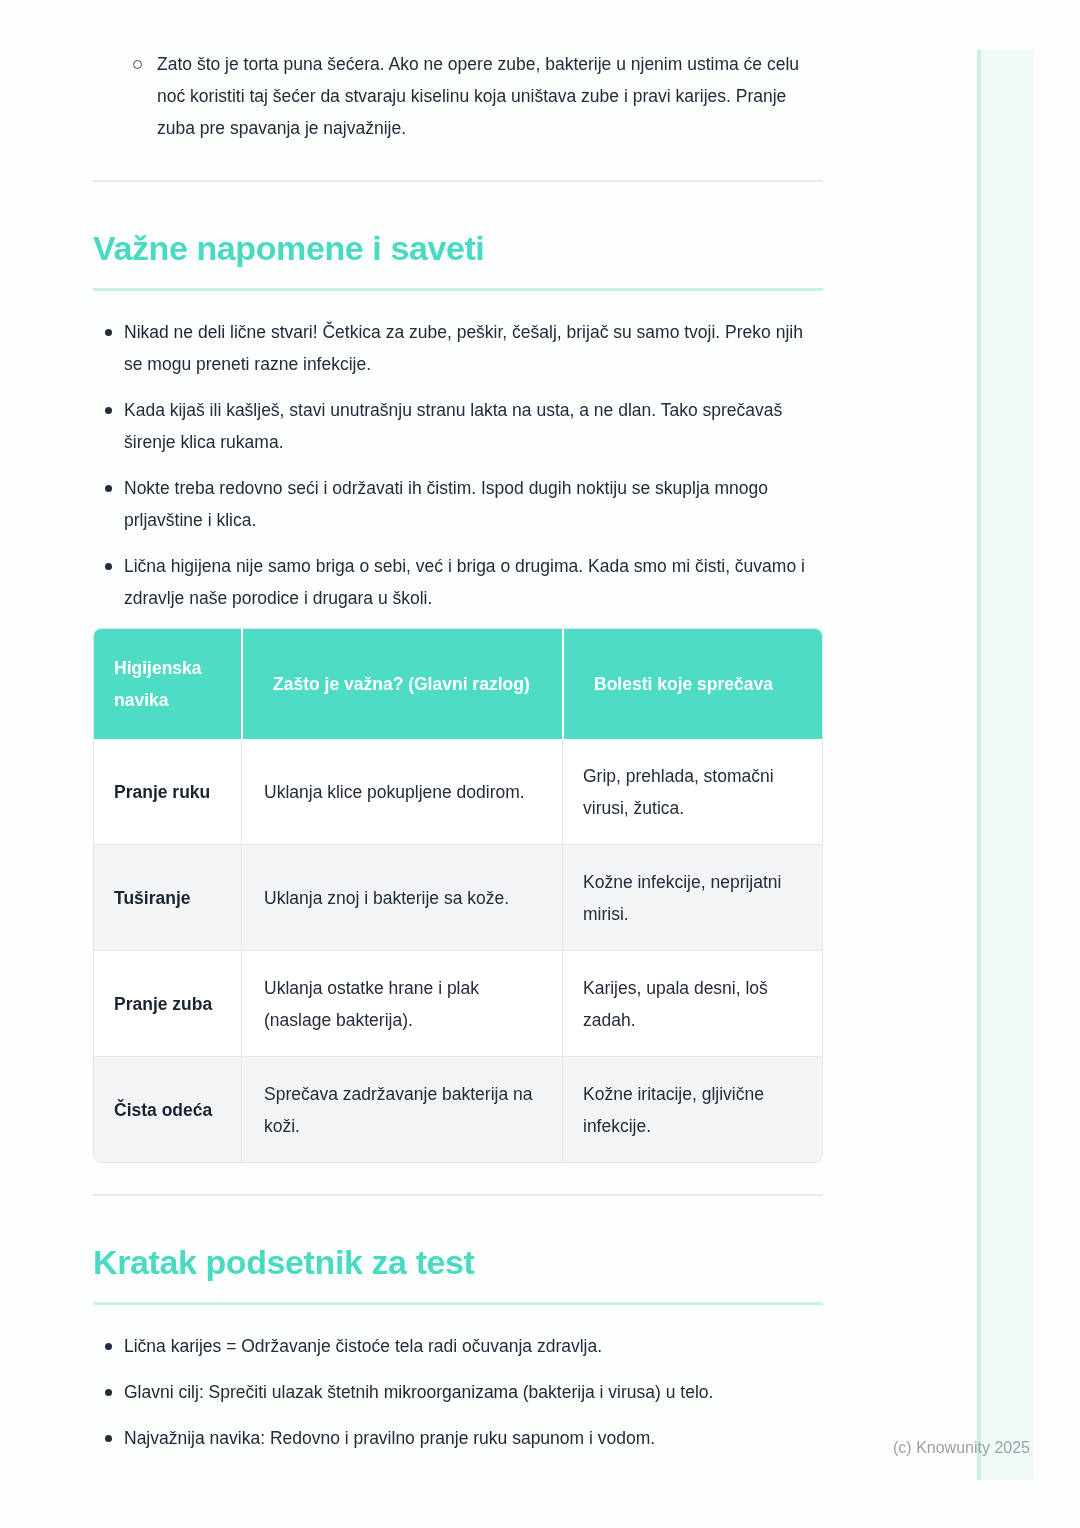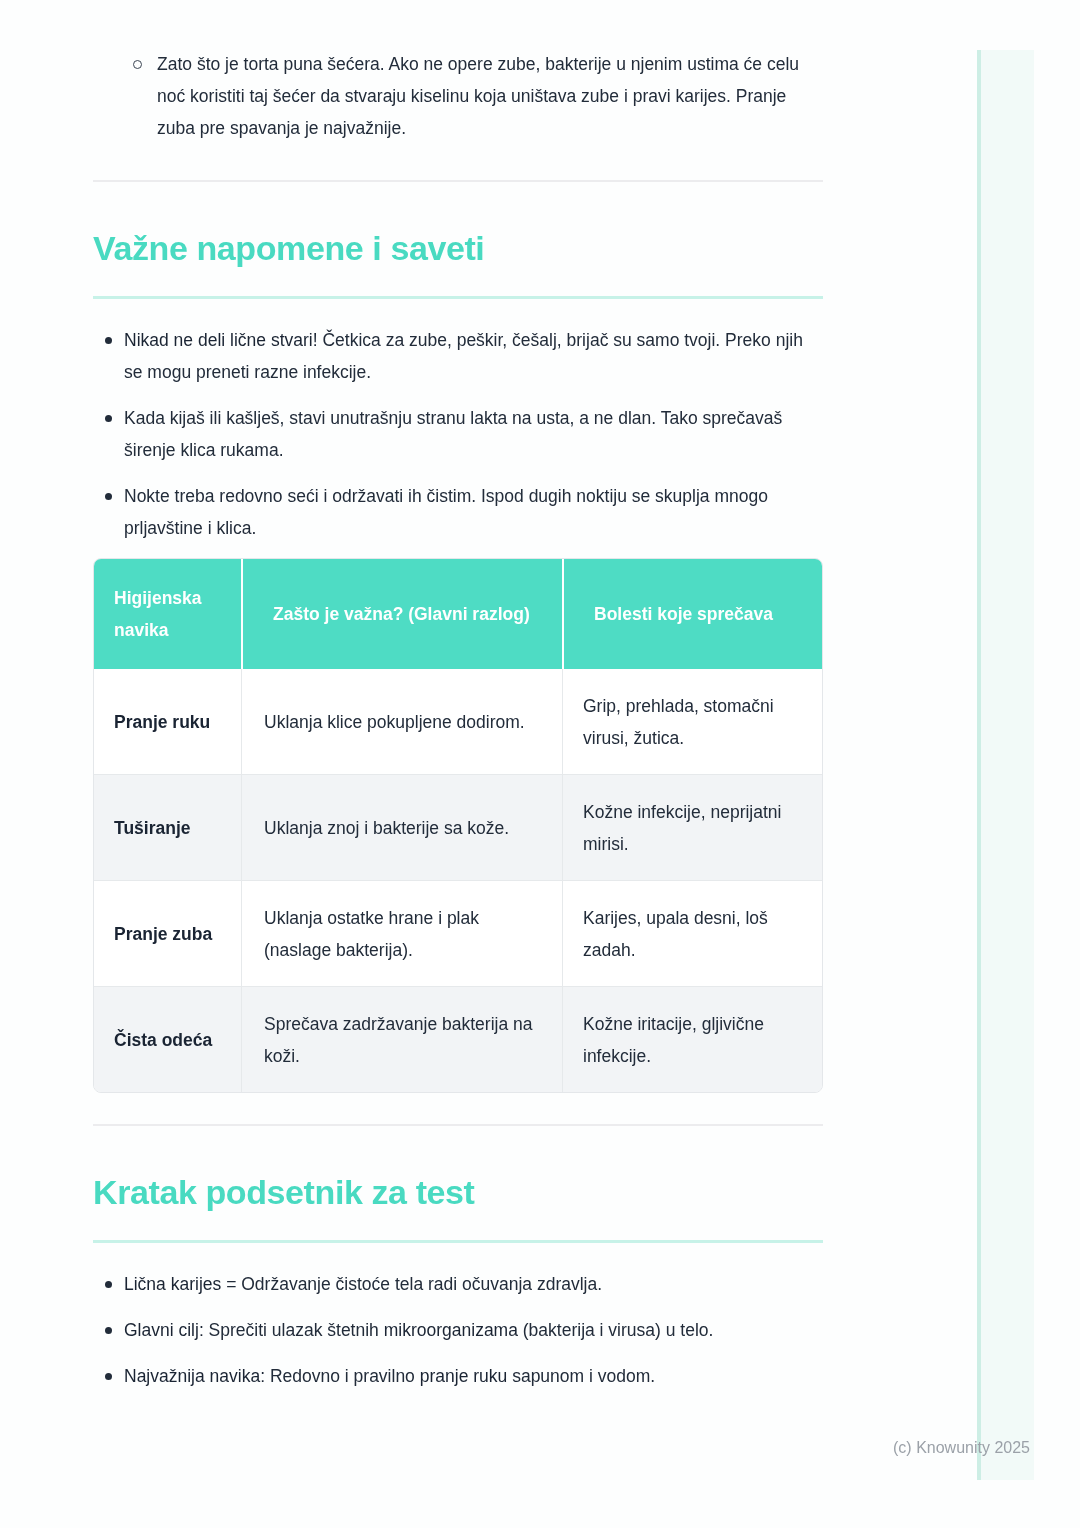--- a/index.html
+++ b/index.html
@@ -27,21 +27,21 @@
   .intro-list .bullet-item{padding-left:24px;}
   .marker{position:absolute;box-sizing:border-box;}
   .marker.circle{left:0;top:12px;width:9px;height:9px;border:1.6px solid #3c4654;border-radius:50%;background:transparent;}
   .marker.disc{left:12px;top:13px;width:7px;height:7px;background:#222c3a;border-radius:50%;}
 
   .divider{border:none;border-top:2px solid #ececee;margin:36px 0 0 0;}
 
   .section-title{
     margin:46px 0 0 0;font-size:34px;line-height:40px;font-weight:700;
     color:var(--accent,#49dac1);letter-spacing:-0.4px;
-    padding-bottom:28px;border-bottom:3px solid var(--accent-light,#c7f2e8);
+    padding-bottom:20px;border-bottom:3px solid var(--accent-light,#c7f2e8);
   }
   .section-list{margin-top:25px;}
   .section-list .bullet-item{padding-left:31px;margin-bottom:14px;}
 
   .table-wrap{
     width:730px;box-sizing:border-box;
     border:1px solid #e4e7ea;border-radius:8px;overflow:hidden;
   }
   table.hygiene-table{
     width:100%;border-collapse:separate;border-spacing:0;table-layout:fixed;
@@ -90,20 +90,24 @@
         <span class="marker disc"></span>
         <span class="li-text"><strong>Nikad ne deli lične stvari!</strong><span> Četkica za zube, peškir, češalj, brijač su samo tvoji. Preko njih se mogu preneti razne infekcije.</span></span>
       </li>
       <li class="bullet-item">
         <span class="marker disc"></span>
         <span class="li-text"><span>Kada kijaš ili kašlješ, stavi unutrašnju stranu lakta na usta, a ne dlan. Tako sprečavaš širenje klica rukama.</span></span>
       </li>
       <li class="bullet-item">
         <span class="marker disc"></span>
         <span class="li-text"><span>Nokte treba redovno seći i održavati ih čistim. Ispod dugih noktiju se skuplja mnogo prljavštine i klica.</span></span>
+      </li>
+      <li class="bullet-item">
+        <span class="marker disc"></span>
+        <span class="li-text"><span>Lična higijena nije samo briga o sebi, već i briga o drugima. Kada smo mi čisti, čuvamo i zdravlje naše porodice i drugara u školi.</span></span>
       </li>
     </ul>
 
   <div class="table-wrap">
     <table class="hygiene-table">
       <colgroup>
         <col style="width:147px">
         <col style="width:321px">
         <col style="width:260px">
       </colgroup>

